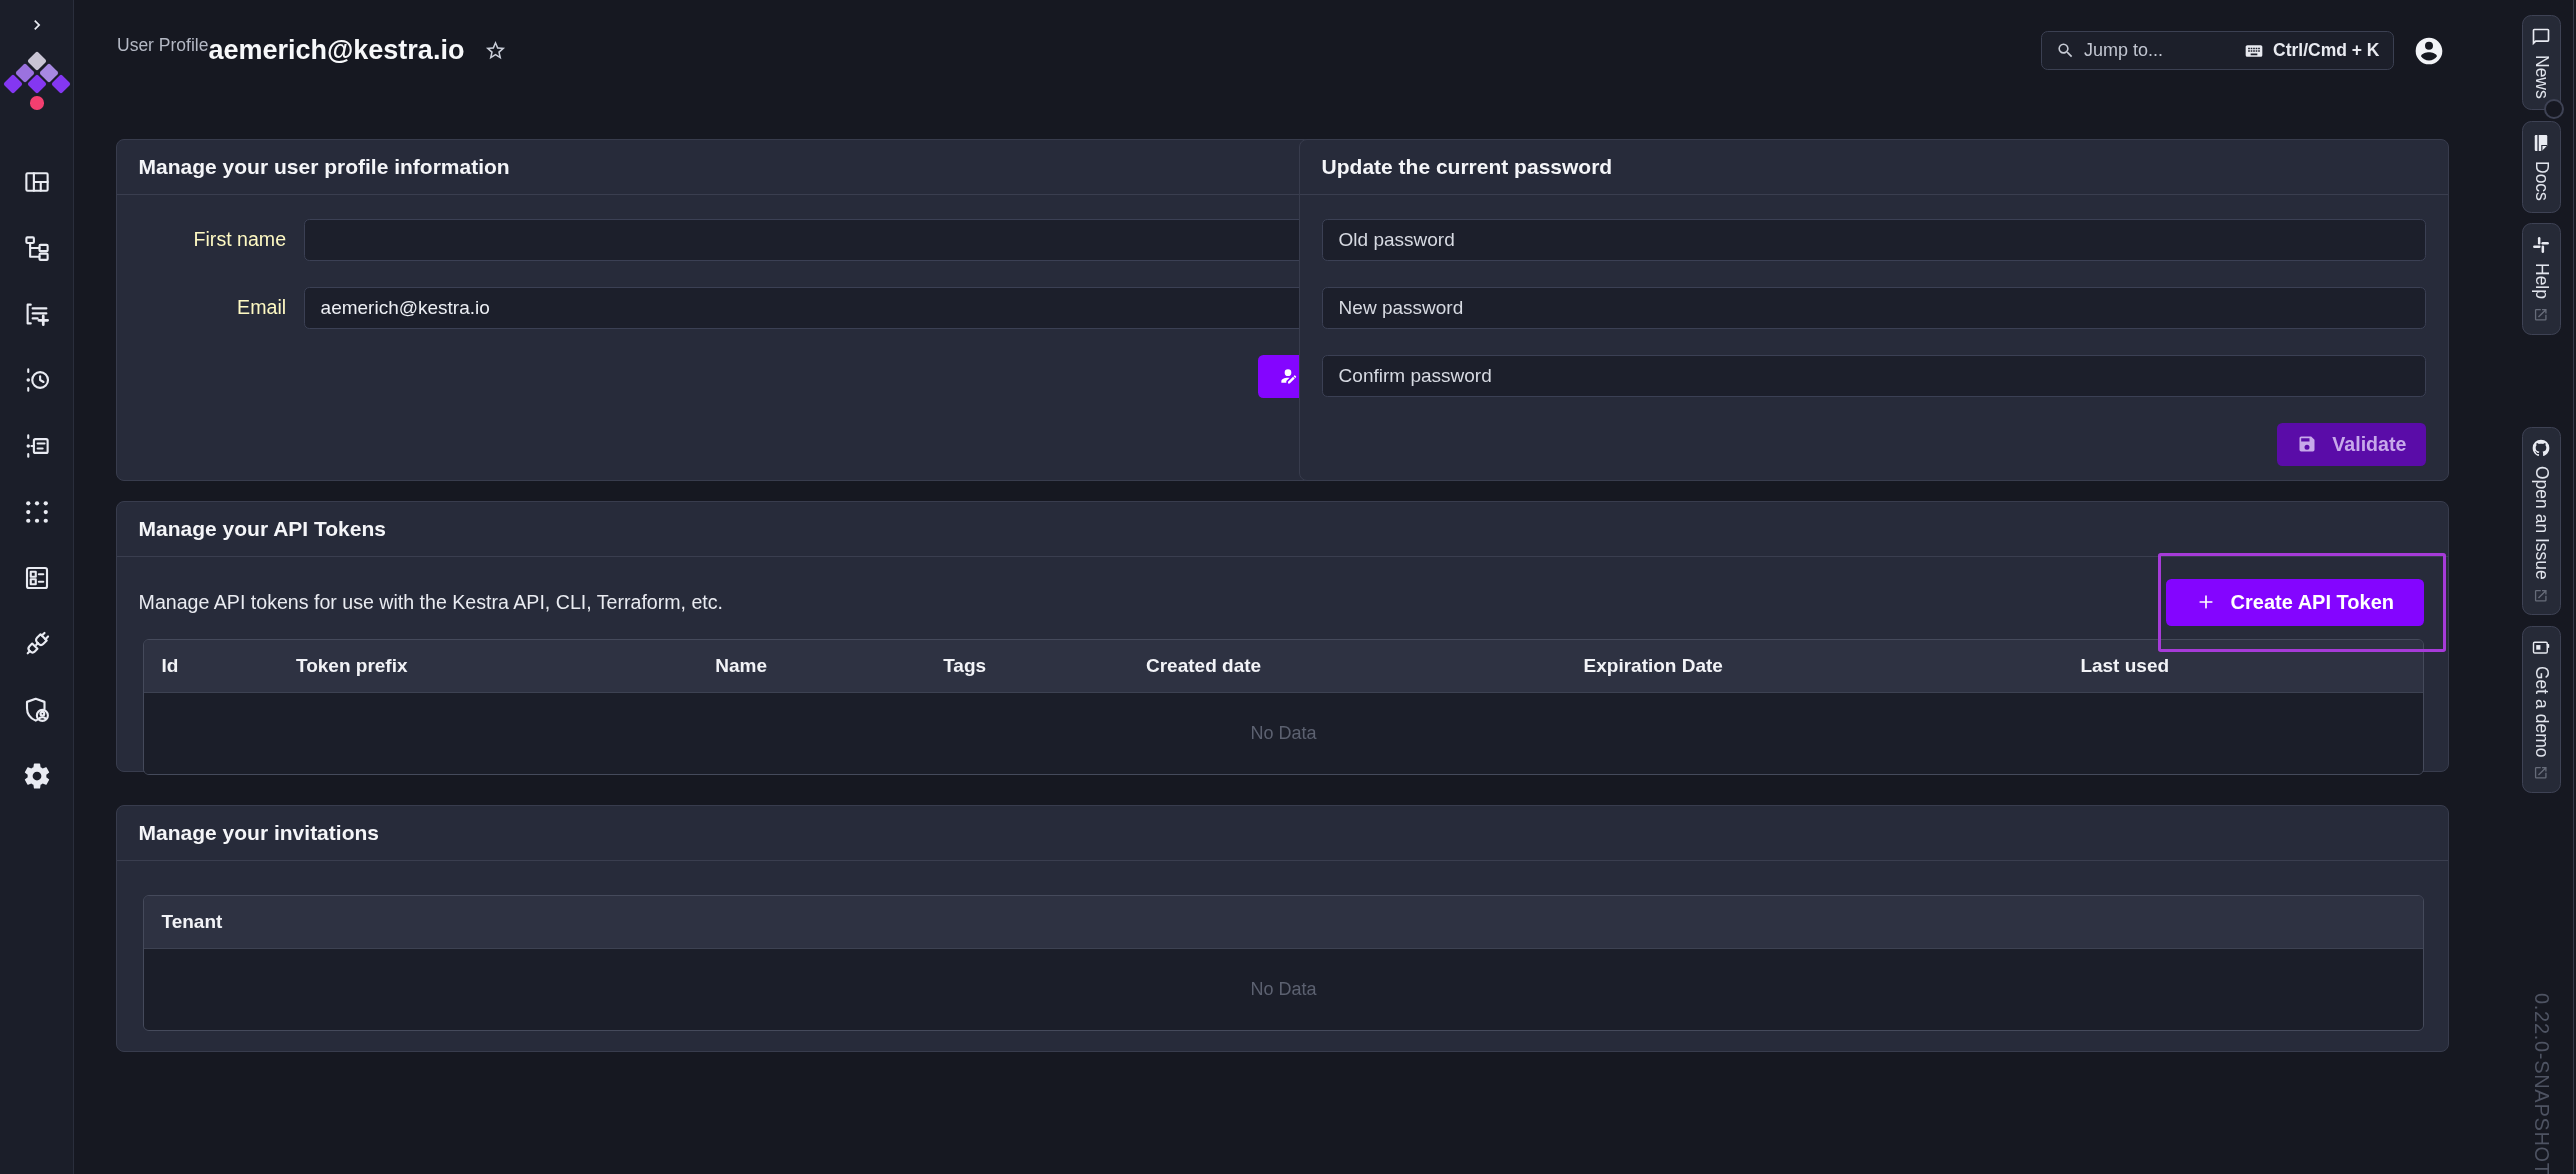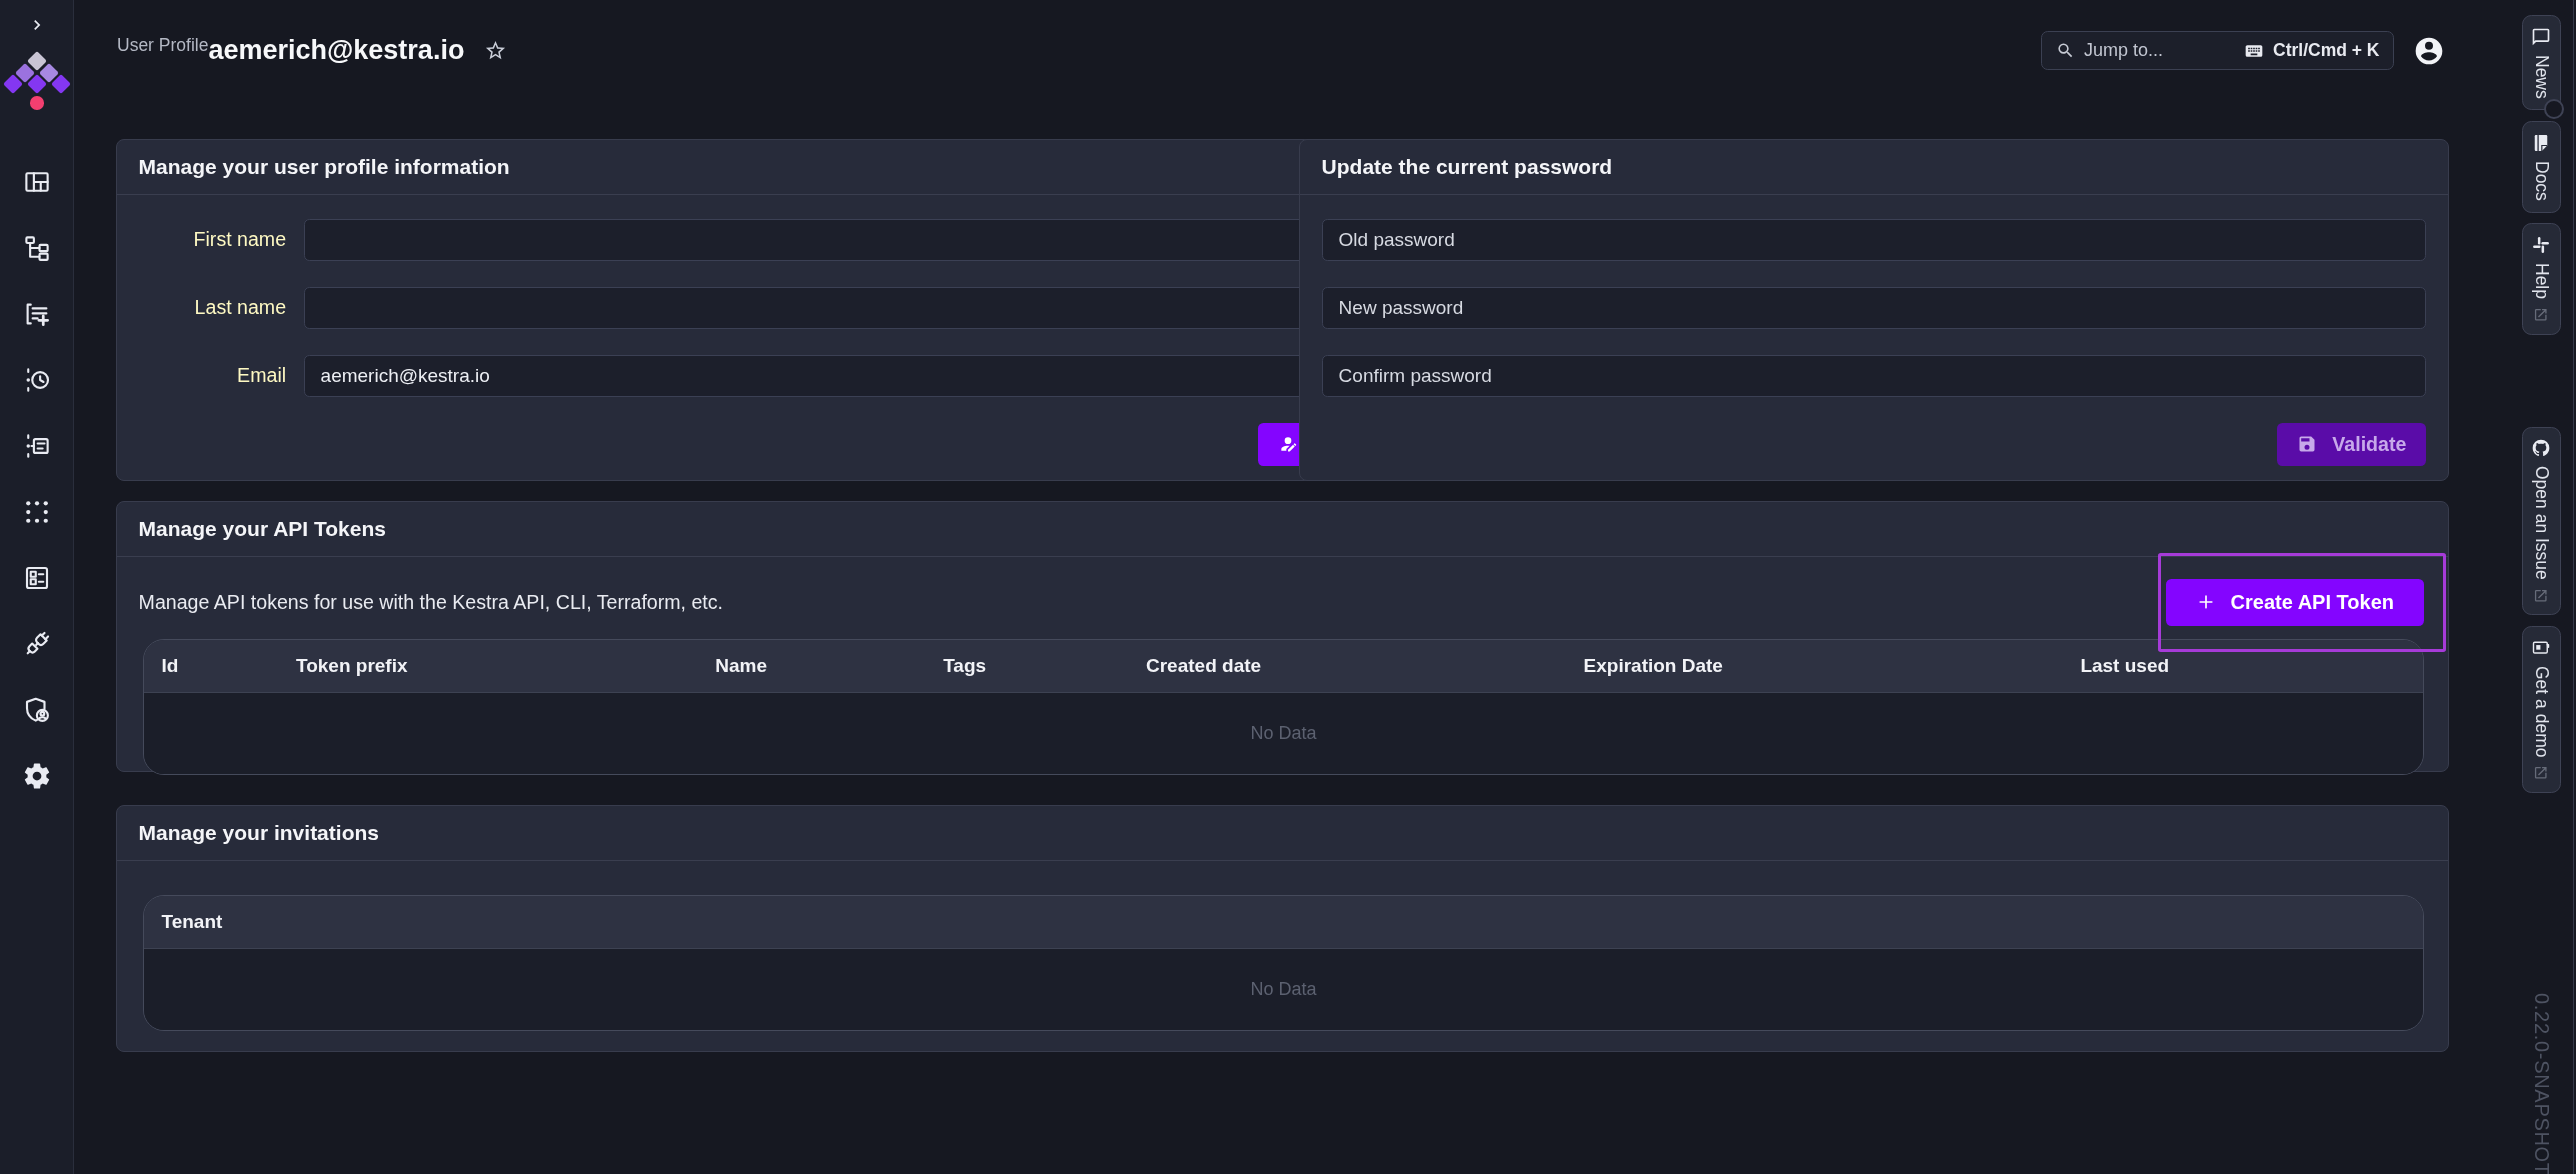--- a/index.html
+++ b/index.html
@@ -60,21 +60,21 @@
   .btn-primary { background:#8405FF; color:#FFFFFF; font-size:19.6px; height:43px; padding:0 20px; }
   .btn-primary svg { width:20px; height:20px; }
   .btn-muted { background:#5A0CA8; color:#C7A9EA; font-size:19.6px; height:43px; padding:0 20px; }
   .btn-muted svg { width:20px; height:20px; }
   .btn-create { font-size:20px; height:47px; padding:0 30px; }
 
   .tokens-toprow { display:flex; align-items:center; justify-content:space-between;
     padding:21.6px 24px 0 21.6px; }
   .tokens-desc { font-size:19.6px; color:#E9EBF1; }
 
-  .data-table { margin:13.5px 24px 0 26px; border:1.3px solid #454A5B; border-radius:21px; overflow:hidden; }
+  .data-table { margin:13.5px 24px 0 26px; border:1.3px solid #454A5B; border-radius:6px; overflow:hidden; }
   .thead { display:flex; align-items:center; height:53px; background:#2E3242;
     border-bottom:1.3px solid #3D4252; }
   .th { font-size:19px; font-weight:600; color:#F2F3F7; padding-left:17.5px; }
   .tbody { background:#1B1E29; display:flex; align-items:center; justify-content:center; }
   .tbody.h-api { height:81px; }
   .tbody.h-inv { height:81px; }
   .no-data { font-size:18px; color:#5C6170; }
   .c0{width:5.9%;} .c1{width:18.4%;} .c2{width:10%;} .c3{width:8.9%;}
   .c4{width:19.2%;} .c5{width:21.8%;} .c6{width:15.8%;}
   .t0{width:34.3%;} .t1{width:65.7%;}
@@ -241,24 +241,20 @@
 <div class="content">
 
   <div class="card card-profile">
     <div class="card-header"><span class="card-title">Manage your user profile information</span></div>
     <div class="form-body">
       <div class="form-row">
         <label class="form-label">First name</label>
         <input class="text-input" type="text" value="" style="">
       </div>
       <div class="form-row">
-        <label class="form-label">Last name</label>
-        <input class="text-input" type="text" value="" style="">
-      </div>
-      <div class="form-row">
         <label class="form-label">Email</label>
         <input class="text-input" type="text" value="aemerich@kestra.io" style="">
       </div>
     </div>
     <div class="form-footer">
       <button class="btn btn-primary">
         <svg viewBox="0 0 24 24">
           <path fill="#FFFFFF" d="M21.7,13.35L20.7,14.35L18.65,12.3L19.65,11.3C19.86,11.08 20.21,11.08 20.42,11.3L21.7,12.58C21.92,12.79 21.92,13.14 21.7,13.35M12,18.94L18.06,12.88L20.11,14.93L14.06,21H12V18.94M12,14C7.58,14 4,15.79 4,18V20H10V18.11L14,14.11C13.34,14.03 12.67,14 12,14M12,4A4,4 0 0,0 8,8A4,4 0 0,0 12,12A4,4 0 0,0 16,8A4,4 0 0,0 12,4Z"></path>
           </svg>
         <span>Edit profile</span>

